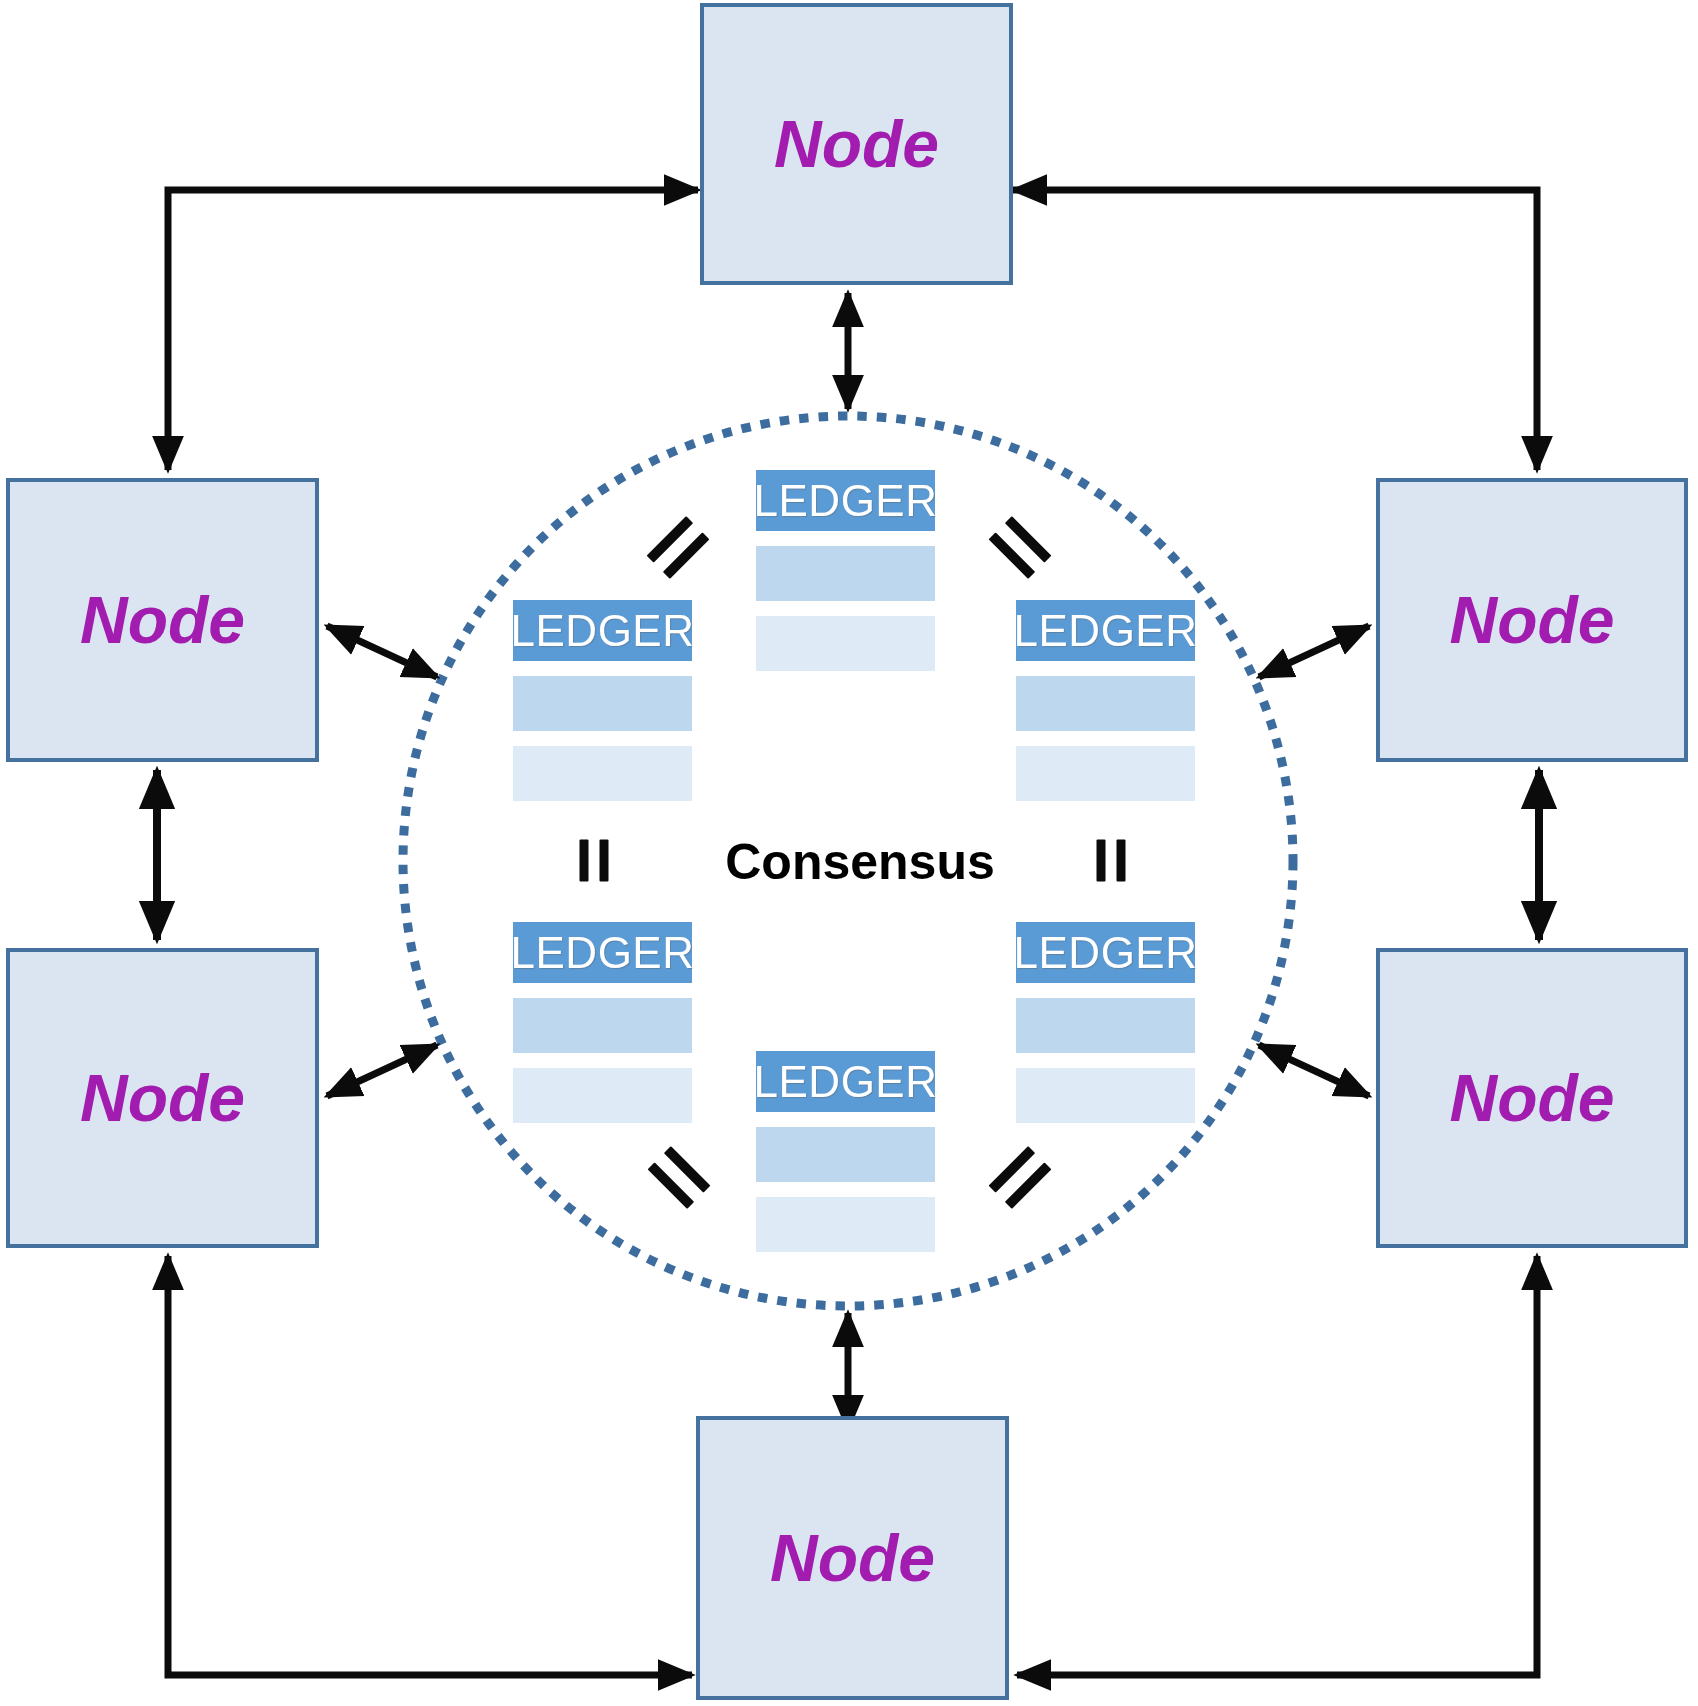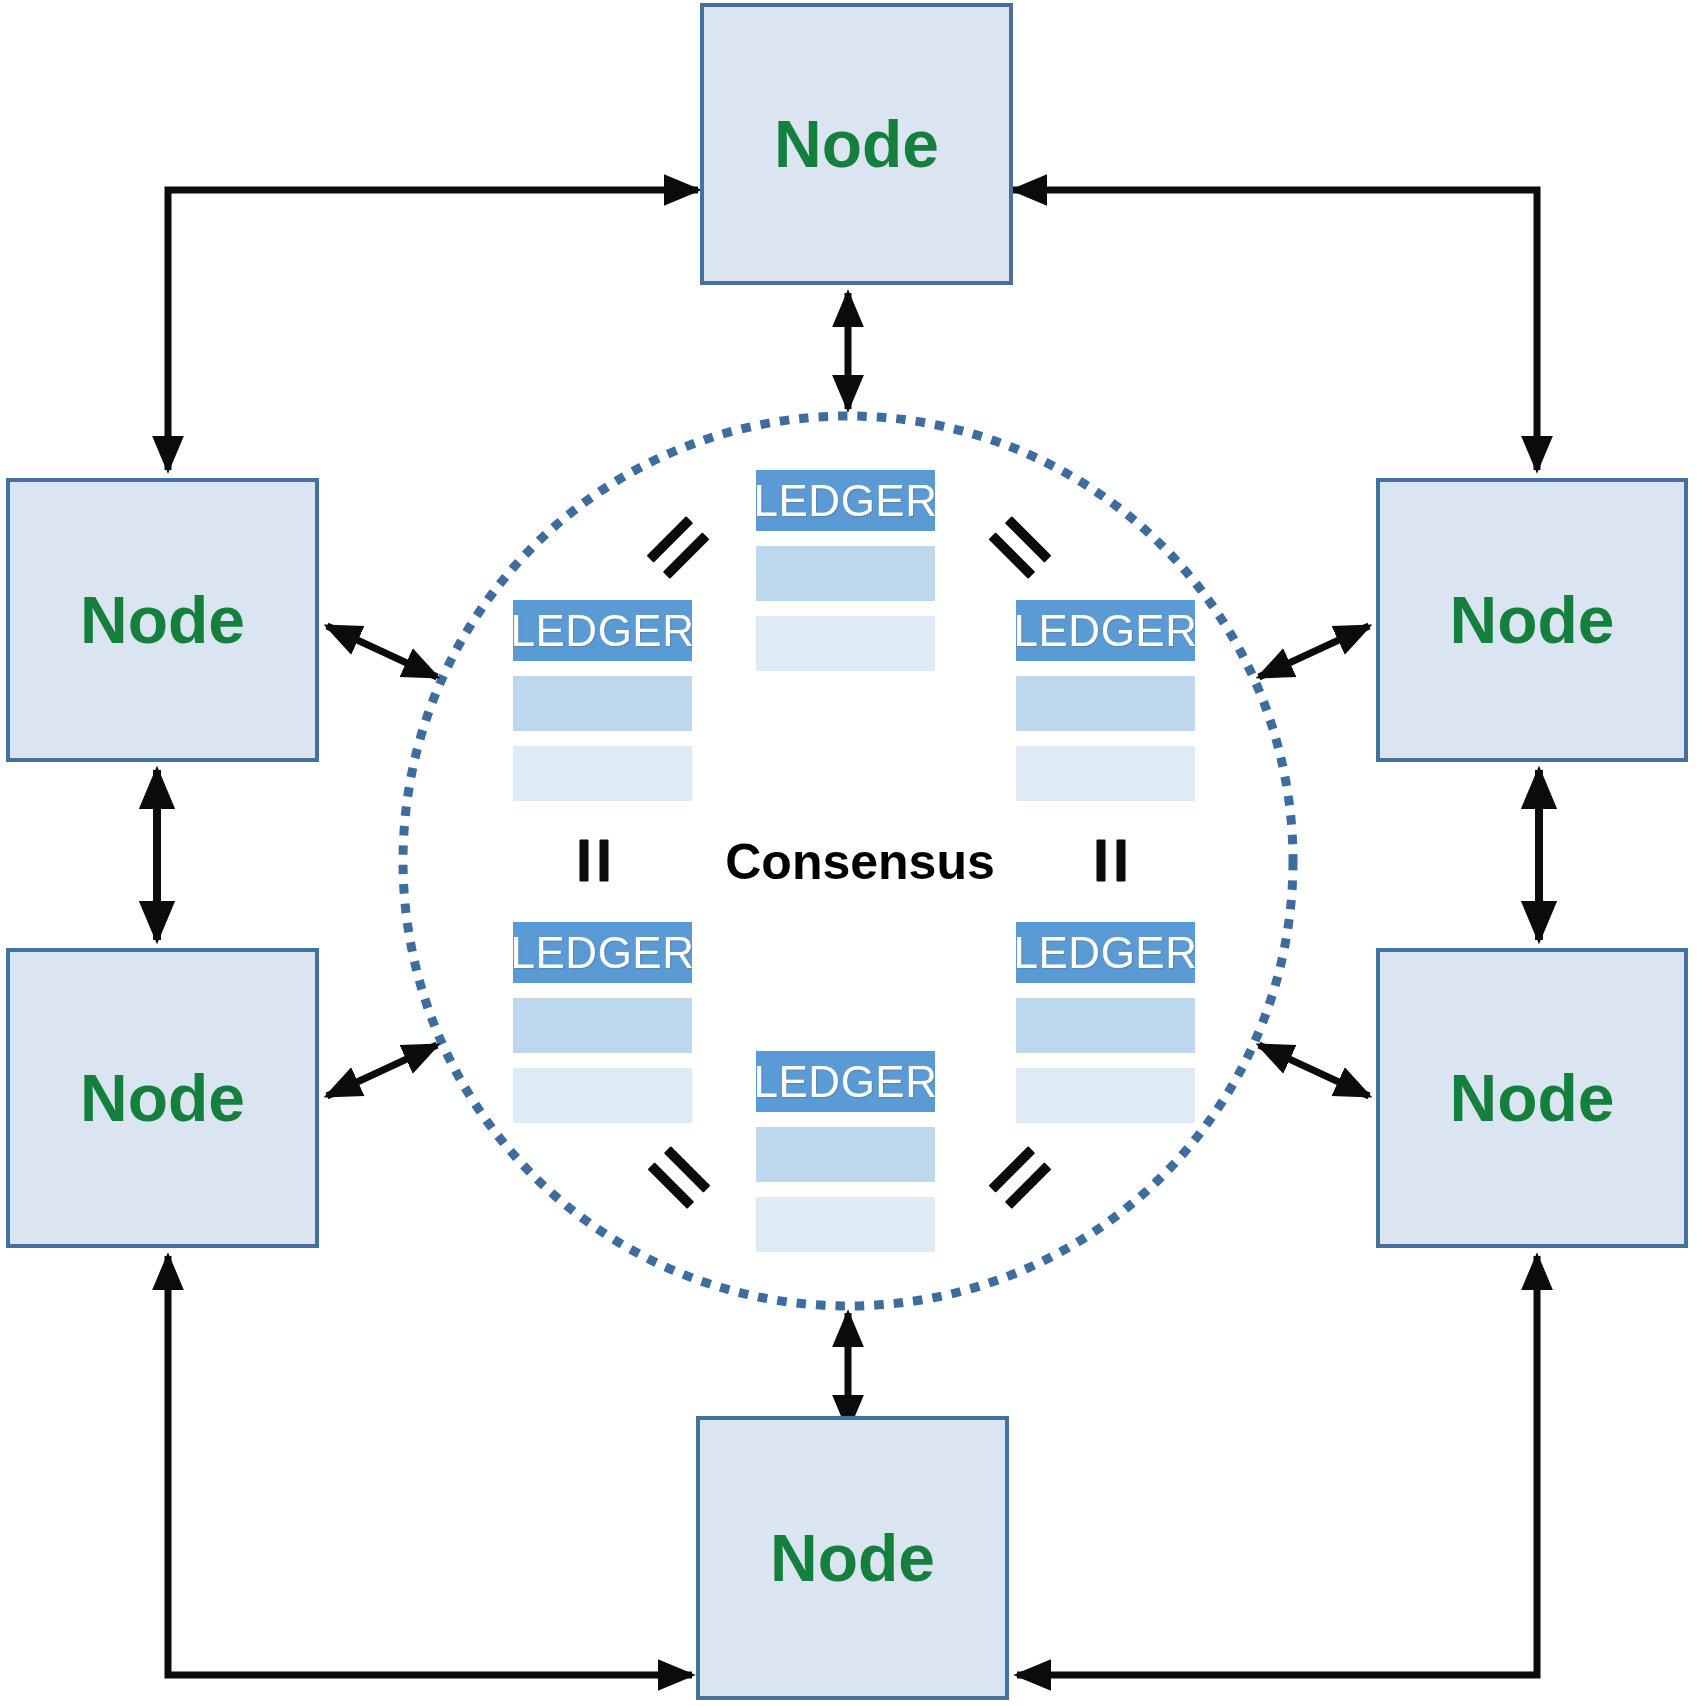--- a/index.html
+++ b/index.html
@@ -7,21 +7,21 @@
     position:relative; width:1698px; height:1706px;
     background:#ffffff; overflow:hidden;
     font-family:"Liberation Sans", sans-serif;
   }
   .layer { position:absolute; left:0; top:0; width:1698px; height:1706px; }
 
   .node {
     position:absolute; box-sizing:border-box;
     background:#dbe5f1; border:4px solid #44719e;
     display:flex; align-items:center; justify-content:center;
-    font-size:66px; font-weight:bold; color:#15803d;
+    font-size:66px; font-weight:bold; color:#a21caf;font-style:italic;
   }
 
   .ledger { position:absolute; width:179px; }
   .ledger-header {
     height:61px; background:#5b9bd5; color:#ffffff;
     display:flex; align-items:center; justify-content:center;
     font-size:44px; letter-spacing:0.5px;
     text-shadow:1px 1px 1px rgba(90,90,90,0.35);
   }
   .ledger-row { height:55px; margin-top:15px; }

